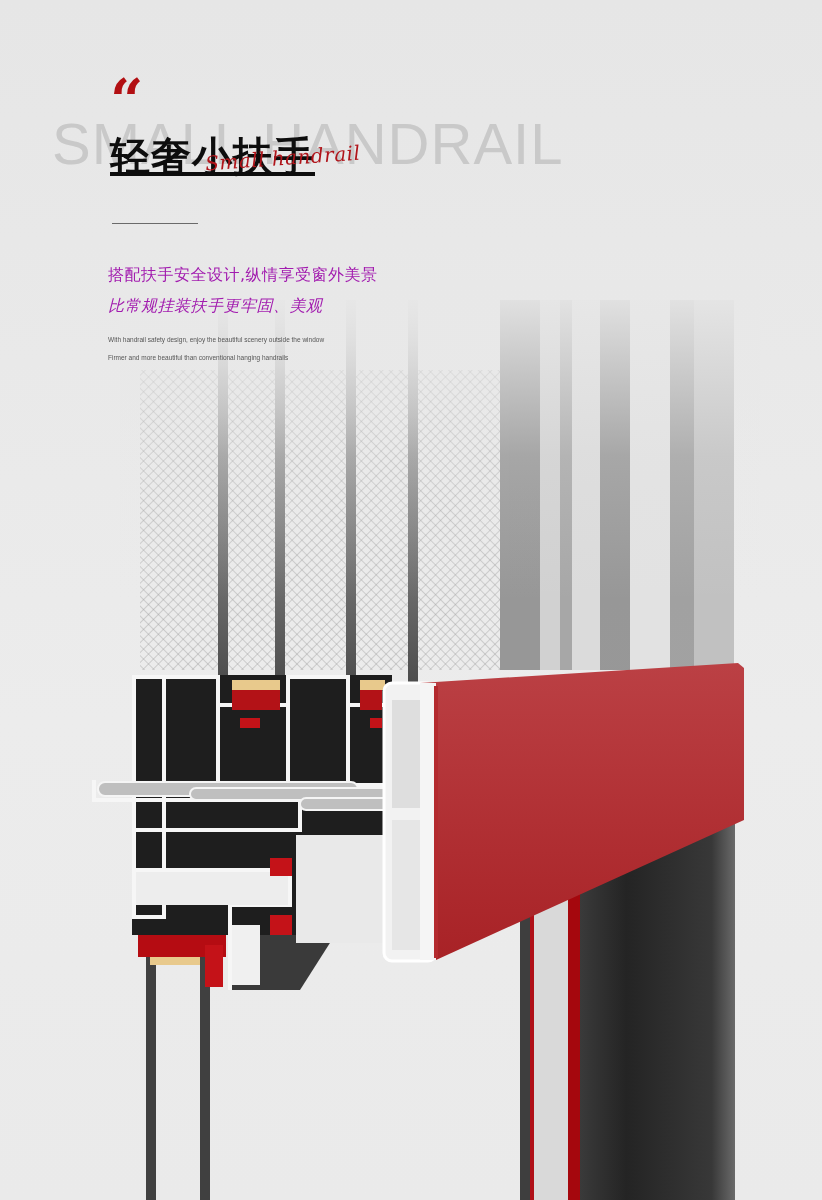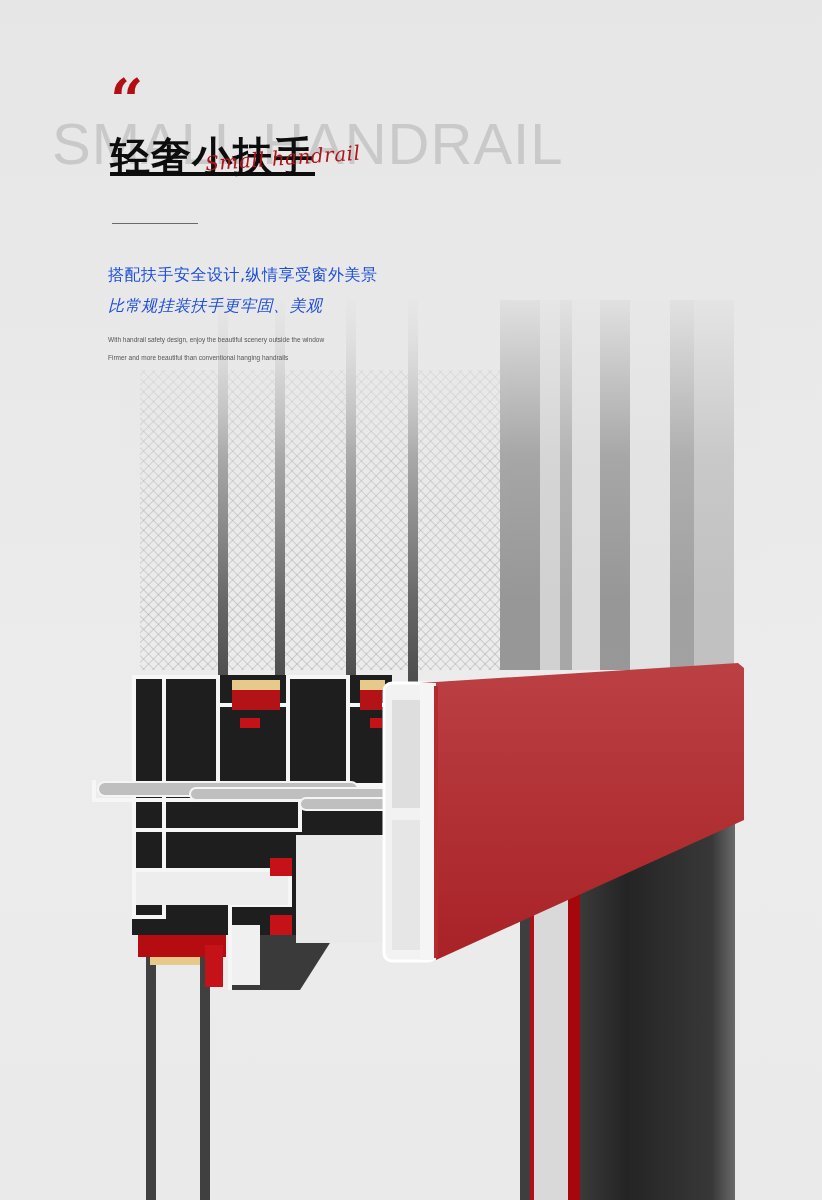--- a/index.html
+++ b/index.html
@@ -3,21 +3,21 @@
 <meta charset="utf-8">
 <style>
   html, body { margin:0; padding:0; }
   body { width:822px; height:1200px; overflow:hidden; background:#e8e8e8; position:relative; font-family:"DejaVu Sans","Liberation Sans",sans-serif; }
   .page { position:absolute; inset:0; background:linear-gradient(180deg,#e6e6e6 0%,#ececec 60%,#eaeaea 100%); }
   .quote-mark { position:absolute; left:110px; top:72px; font-family:"DejaVu Serif",serif; font-weight:bold; font-size:58px; line-height:58px; color:#b20f12; letter-spacing:-4px; }
   .bg-title { position:absolute; left:52px; top:112px; font-family:"Liberation Sans",sans-serif; font-size:58px; line-height:64px; color:#c9c9c9; letter-spacing:1px; font-weight:normal; white-space:nowrap; }
   .main-title { position:absolute; left:110px; top:132px; font-family:"DejaVu Sans",sans-serif; font-weight:bold; font-size:40px; line-height:48px; color:#0d0d0d; letter-spacing:1px; white-space:nowrap;text-decoration:underline; }
   .script-title { position:absolute; left:205px; top:145px; font-family:"DejaVu Serif",serif; font-style:italic; font-size:20px; line-height:26px; color:#b0141a; transform:rotate(-4deg); white-space:nowrap; letter-spacing:0.5px; }
   .title-rule { position:absolute; left:112px; top:223px; width:86px; height:1px; background:#6a6a6a; }
-  .desc-cn { position:absolute; left:108px; font-size:16px; line-height:22px; color:#1d4ed8; letter-spacing:0.5px; white-space:nowrap; }
+  .desc-cn { position:absolute; left:108px; font-size:16px; line-height:22px; color:#a21caf; letter-spacing:0.5px; white-space:nowrap; }
   .desc-cn.l1 { top:264px; }
   .desc-cn.l2 { top:295px;font-style:italic; }
   .desc-en { position:absolute; left:108px; font-family:"Liberation Sans",sans-serif; font-size:6.5px; line-height:8px; color:#555; white-space:nowrap; }
   .desc-en.l1 { top:336px; }
   .desc-en.l2 { top:354px; }
   .render { position:absolute; left:0; top:0; width:822px; height:1200px; }
 </style>
 </head>
 <body>
 

